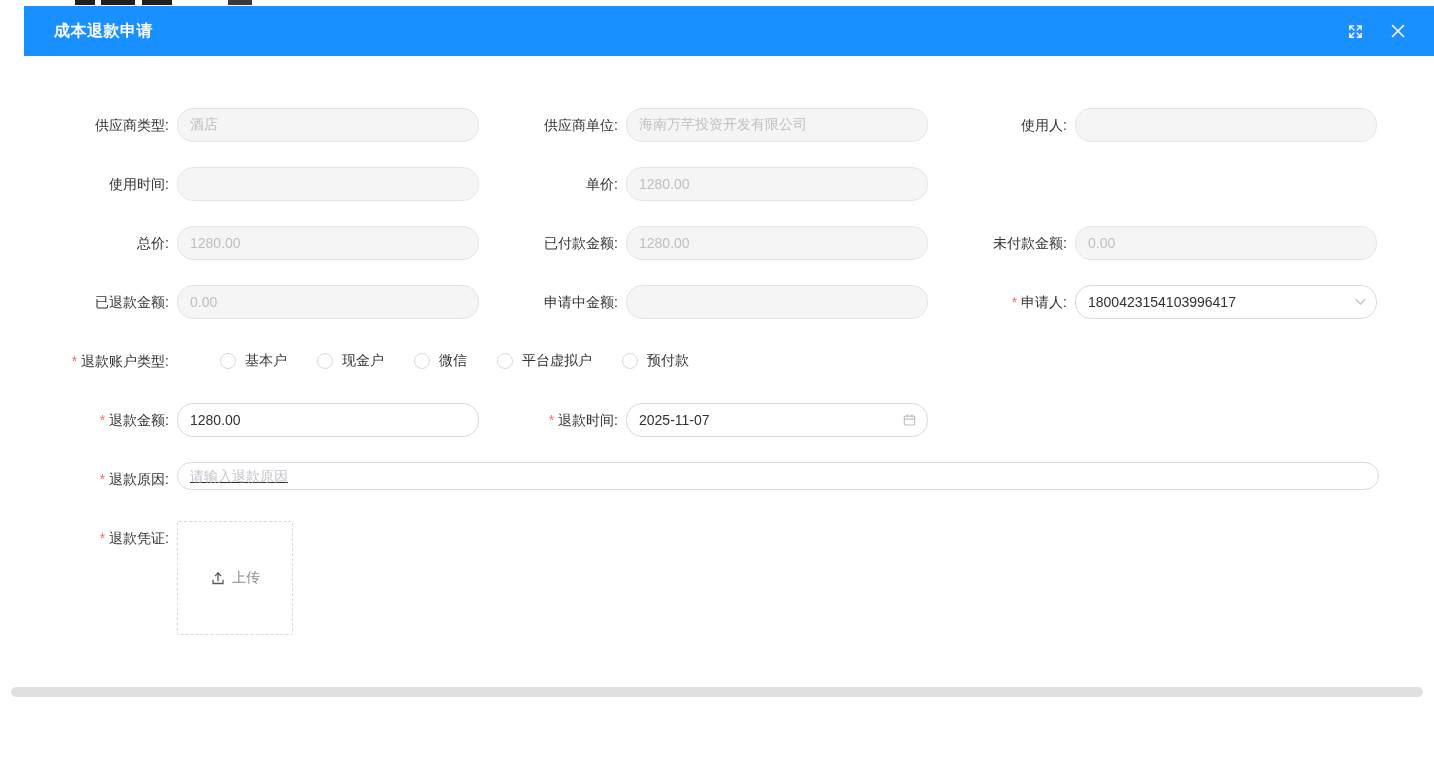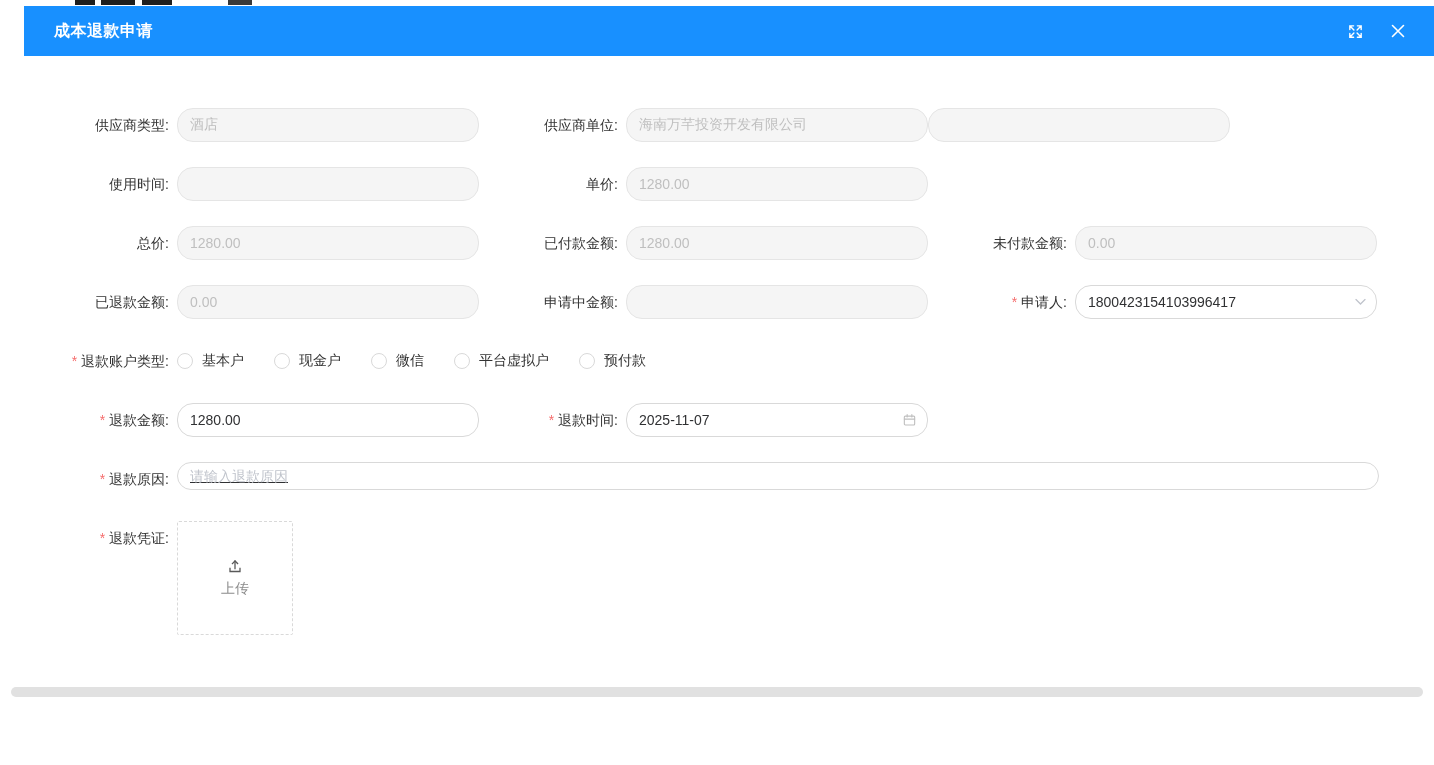--- a/index.html
+++ b/index.html
@@ -74,21 +74,21 @@
     border-radius:50%;
     background:#ffffff;
   }
   .radio-label { font-size:14px; color:#333333; }
 
   .upload-box {
     width:116px; height:114px;
     border:1px dashed #d9d9d9;
     border-radius:2px;
     background:#ffffff;
-    display:flex; flex-direction:column;
+    display:flex; 
     align-items:center; justify-content:center;
     gap:6px;
     cursor:pointer;
   }
   .upload-text { font-size:14px; color:#8c8c8c; }
 
   .h-scrollbar {
     position:absolute;
     left:11px; right:11px; top:687px;
     height:10px;
@@ -130,20 +130,21 @@
   <div class="form-row">
     <div class="cell">
       <label class="lbl">供应商类型:</label>
       <input class="inp disabled" readonly="" value="酒店" style="">
     </div>
     <div class="cell">
       <label class="lbl">供应商单位:</label>
       <input class="inp disabled" readonly="" value="海南万芊投资开发有限公司" style="">
     </div>
     <div class="cell">
+      <label class="lbl">使用人:</label>
       <input class="inp disabled" readonly="" value="" style="">
     </div>
   </div>
 
   <div class="form-row">
     <div class="cell">
       <label class="lbl">使用时间:</label>
       <input class="inp disabled" readonly="" value="" style="">
     </div>
     <div class="cell">
@@ -183,21 +184,21 @@
         <span class="ctl-icon">
           <svg width="11" height="7" viewBox="0 0 11 7" fill="none" stroke="#c0c4cc" stroke-width="1.3" stroke-linecap="round">
             <path d="M1 1 L5.5 5.5 L10 1"></path>
           </svg>
         </span>
       </div>
     </div>
   </div>
 
   <div class="form-row radio-row">
-    <div class="cell" style="width:auto;">
+    <div class="cell" style="width:auto;gap:43px;">
       <label class="lbl required">退款账户类型:</label>
       <div class="radio-group">
         <span class="radio-opt">
           <span class="radio-circle"></span>
           <span class="radio-label">基本户</span>
         </span>
         <span class="radio-opt">
           <span class="radio-circle"></span>
           <span class="radio-label">现金户</span>
         </span>

